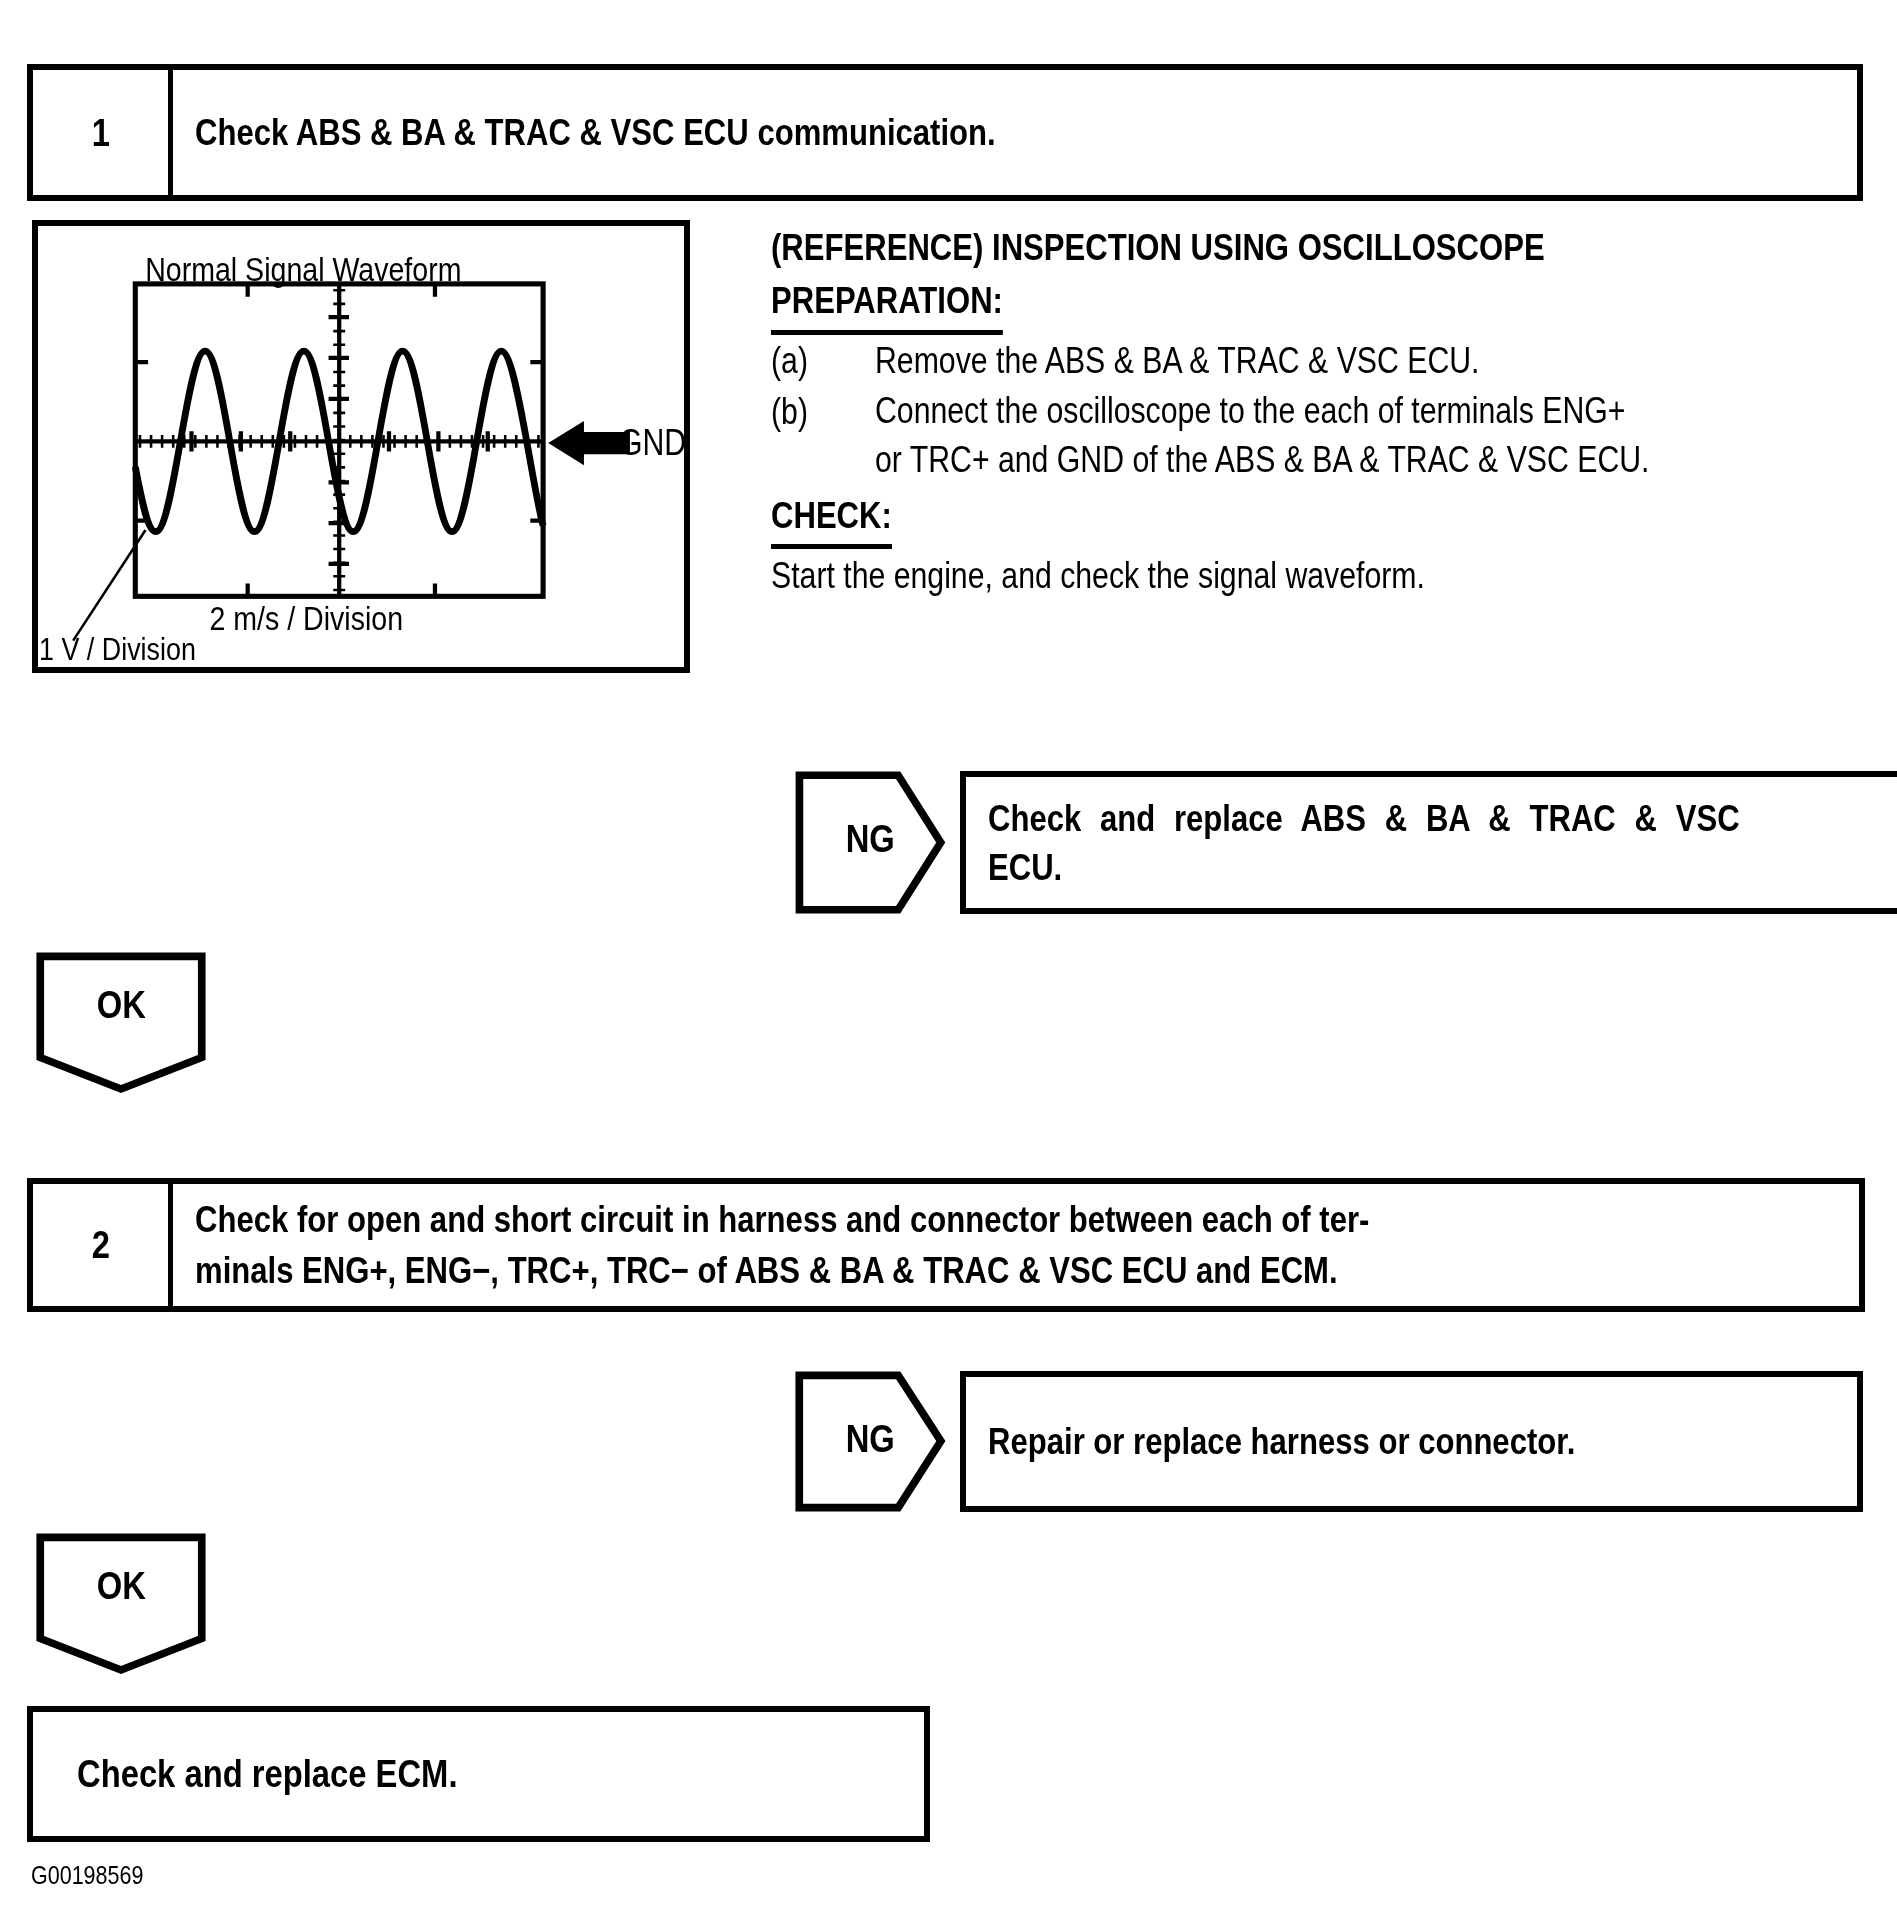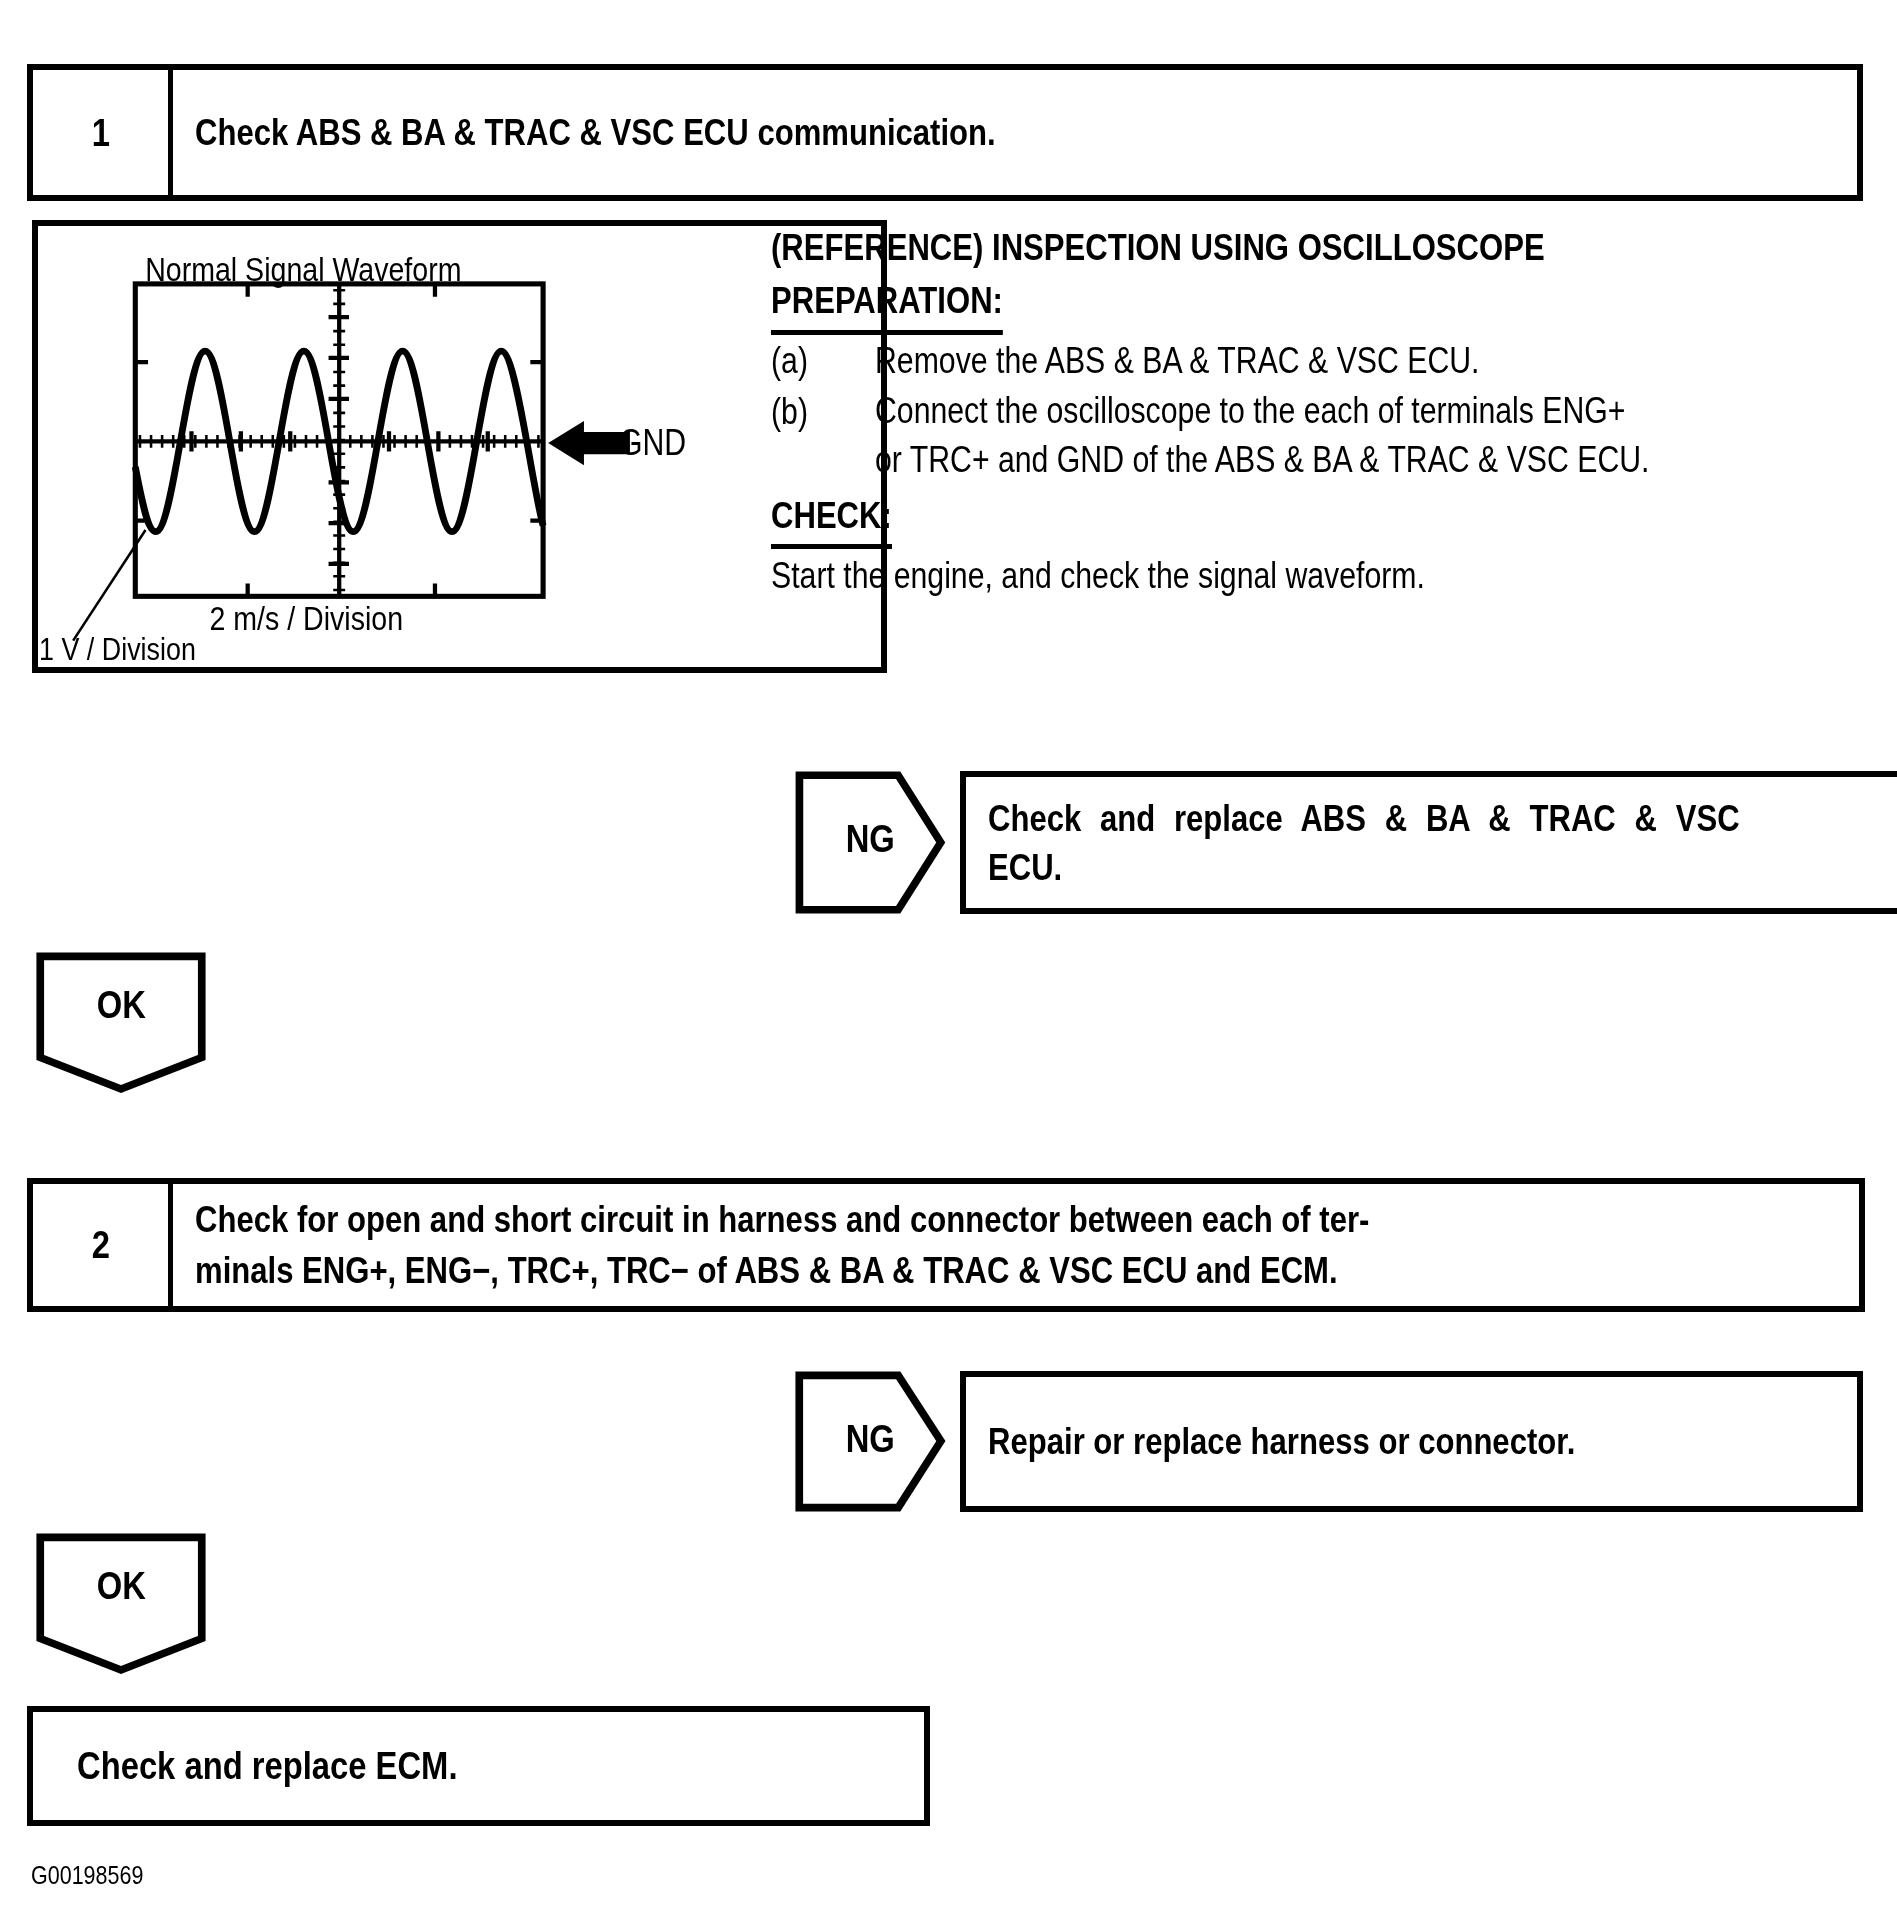--- a/index.html
+++ b/index.html
@@ -52,21 +52,21 @@
 
   <div class="abs step-box" style="left:27px;top:64px;width:1836px;height:137px;">
     <div class="step-num">
       <span class="cx cxc">1</span>
     </div>
     <div class="step-title">
       <span class="cx">Check ABS &amp; BA &amp; TRAC &amp; VSC ECU communication.</span>
     </div>
   </div>
 
-  <div class="abs figure" style="left:31.5px;top:220px;width:855px;height:453px;text-decoration:underline;">
+  <div class="abs figure" style="left:31.5px;top:220px;width:658px;height:453px;text-decoration:underline;">
     <svg class="scope-svg" viewBox="0 0 824 518">
 
       <rect x="114" y="68" width="479" height="367" fill="none" stroke="#000" stroke-width="6"></rect>
 
       <line x1="114" y1="253" x2="593" y2="253" stroke="#000" stroke-width="5"></line>
       <line x1="353.5" y1="68" x2="353.5" y2="435" stroke="#000" stroke-width="5"></line>
 
       <line x1="118" y1="253" x2="589" y2="253" stroke="#000" stroke-width="15" stroke-dasharray="3 10"></line>
       <line x1="353.5" y1="74" x2="353.5" y2="430" stroke="#000" stroke-width="14" stroke-dasharray="3 13"></line>
 
@@ -165,21 +165,21 @@
     <span class="cx">Repair or replace harness or connector.</span>
   </div>
 
   <div class="abs badge" style="left:36px;top:1533px;width:170px;height:143px;">
     <svg viewBox="0 0 200 168">
       <polygon points="5,5 195,5 195,124 100,161 5,124" fill="#fff" stroke="#000" stroke-width="9"></polygon>
     </svg>
     <span class="badge-label"><span class="cx cxc">OK</span></span>
   </div>
 
-  <div class="abs action-box result-box" style="left:27px;top:1706px;width:903px;height:120px;">
+  <div class="abs action-box result-box" style="left:27px;top:1706px;width:903px;height:136px;">
     <span class="cx">Check and replace ECM.</span>
   </div>
 
   <div class="abs caption" style="left:31px;top:1845px;margin-top:16px;">
     <span class="cx">G00198569</span>
   </div>
 
 </div>
 
 

